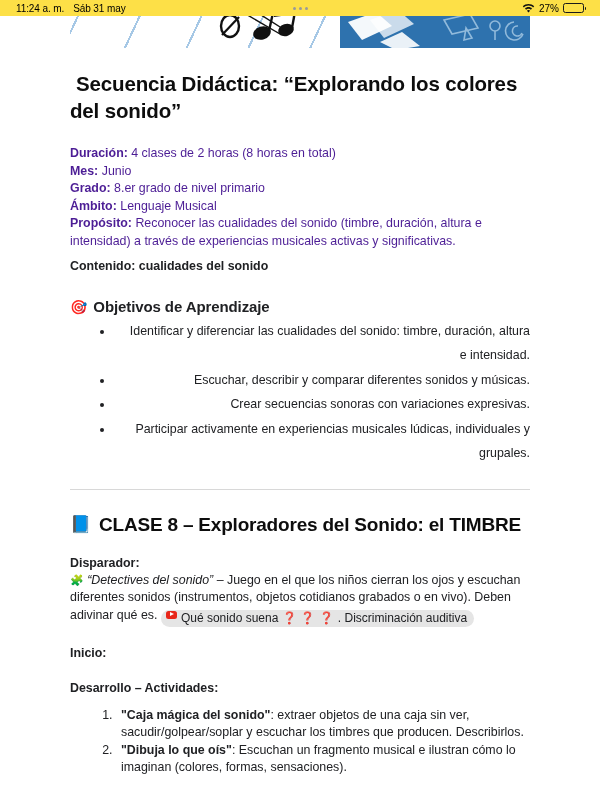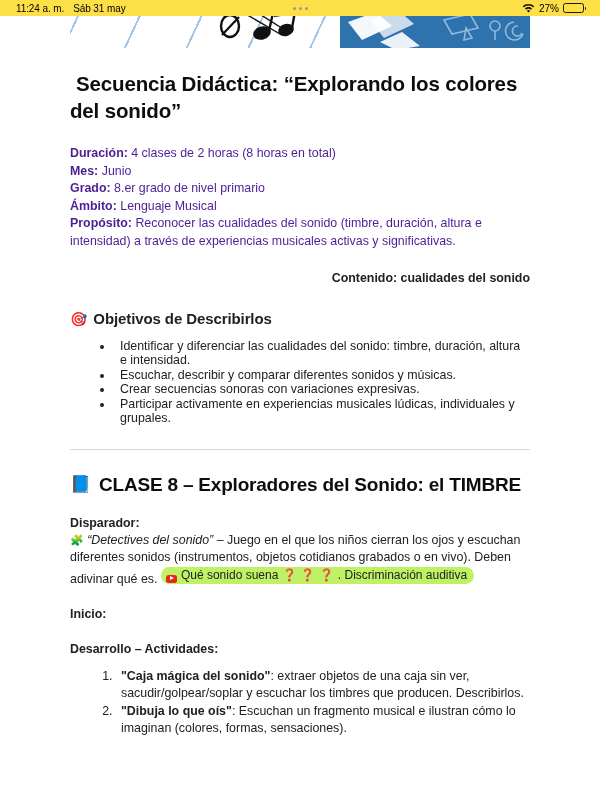--- a/index.html
+++ b/index.html
@@ -139,43 +139,43 @@
     color: #0d0d0d;
   }
   .meta {
     margin-top: 21px;
     font-size: 12.4px;
     line-height: 17.5px;
     color: #4c1d95;
   }
   .meta b { font-weight: bold; }
   .contenido {
-    margin-top: 20px;
+    margin-top: 8px;
     font-size: 12.4px;
     font-weight: bold;
     line-height: 17px;
-    text-align: right;
   }
   h2.sec-head {
     margin: 22px 0 0 0;
     font-size: 15px;
     line-height: 20px;
     font-weight: bold;
     letter-spacing: -0.1px;
     display: flex;
     align-items: center;
     gap: 6px;
   }
   .emoji { font-size: 14px; line-height: 1; display: inline-block; }
 
   ul.bullets {
-    margin: 10px 0 0 0;
+    margin: 2px 0 0 0;
     padding-left: 44px;
     font-size: 12.4px;
-    line-height: 14px;
+    line-height: 24px;
+    text-align: right;
   }
   ul.bullets li { margin-bottom: 0.5px; padding-left: 6px; }
 
   ol.numbers {
     margin: 10px 0 0 0;
     padding-left: 46px;
     font-size: 12.4px;
     line-height: 17px;
   }
   ol.numbers li { margin-bottom: 1px; padding-left: 5px; }
@@ -208,23 +208,23 @@
   }
   .para {
     font-size: 12.4px;
     line-height: 17.5px;
     margin-top: 0;
   }
   .para i { }
 
   .yt-chip {
     display: inline-flex;
-    align-items: flex-end;
+    align-items: flex-start;
     gap: 4px;
-    background: #bef264;
+    background: #e5e5e5;
     border-radius: 9px;
     padding: 1px 7px 1px 5px;
     font-size: 12px;
     line-height: 15px;
     color: #202124;
     vertical-align: baseline;
     white-space: nowrap;
   }
   .yt-icon {
     width: 11px; height: 8px;
@@ -317,21 +317,21 @@
     <div><b>Mes:</b> <span>Junio</span></div>
     <div><b>Grado:</b> <span>8.er grado de nivel primario</span></div>
     <div><b>Ámbito:</b> <span>Lenguaje Musical</span></div>
     <div><b>Propósito:</b> <span>Reconocer las cualidades del sonido (timbre, duración, altura e intensidad) a través de experiencias musicales activas y significativas.</span></div>
   </div>
 
   <div class="contenido">Contenido: cualidades del sonido</div>
 
   <h2 class="sec-head">
     <span class="emoji">🎯</span>
-    <span>Objetivos de Describirlos</span>
+    <span>Objetivos de Aprendizaje</span>
   </h2>
 
   <ul class="bullets">
     <li>Identificar y diferenciar las cualidades del sonido: timbre, duración, altura e intensidad.</li>
     <li>Escuchar, describir y comparar diferentes sonidos y músicas.</li>
     <li>Crear secuencias sonoras con variaciones expresivas.</li>
     <li>Participar activamente en experiencias musicales lúdicas, individuales y grupales.</li>
   </ul>
 
   <hr class="divider">

